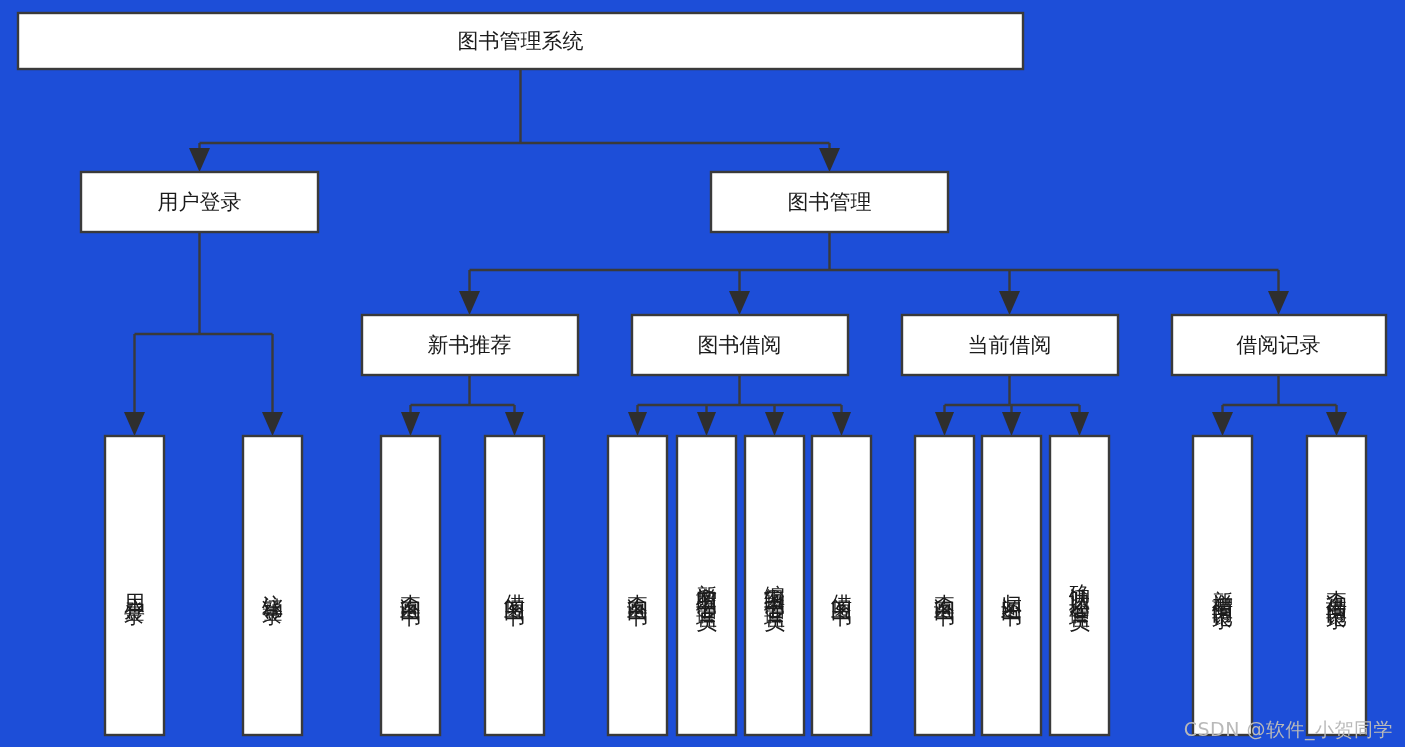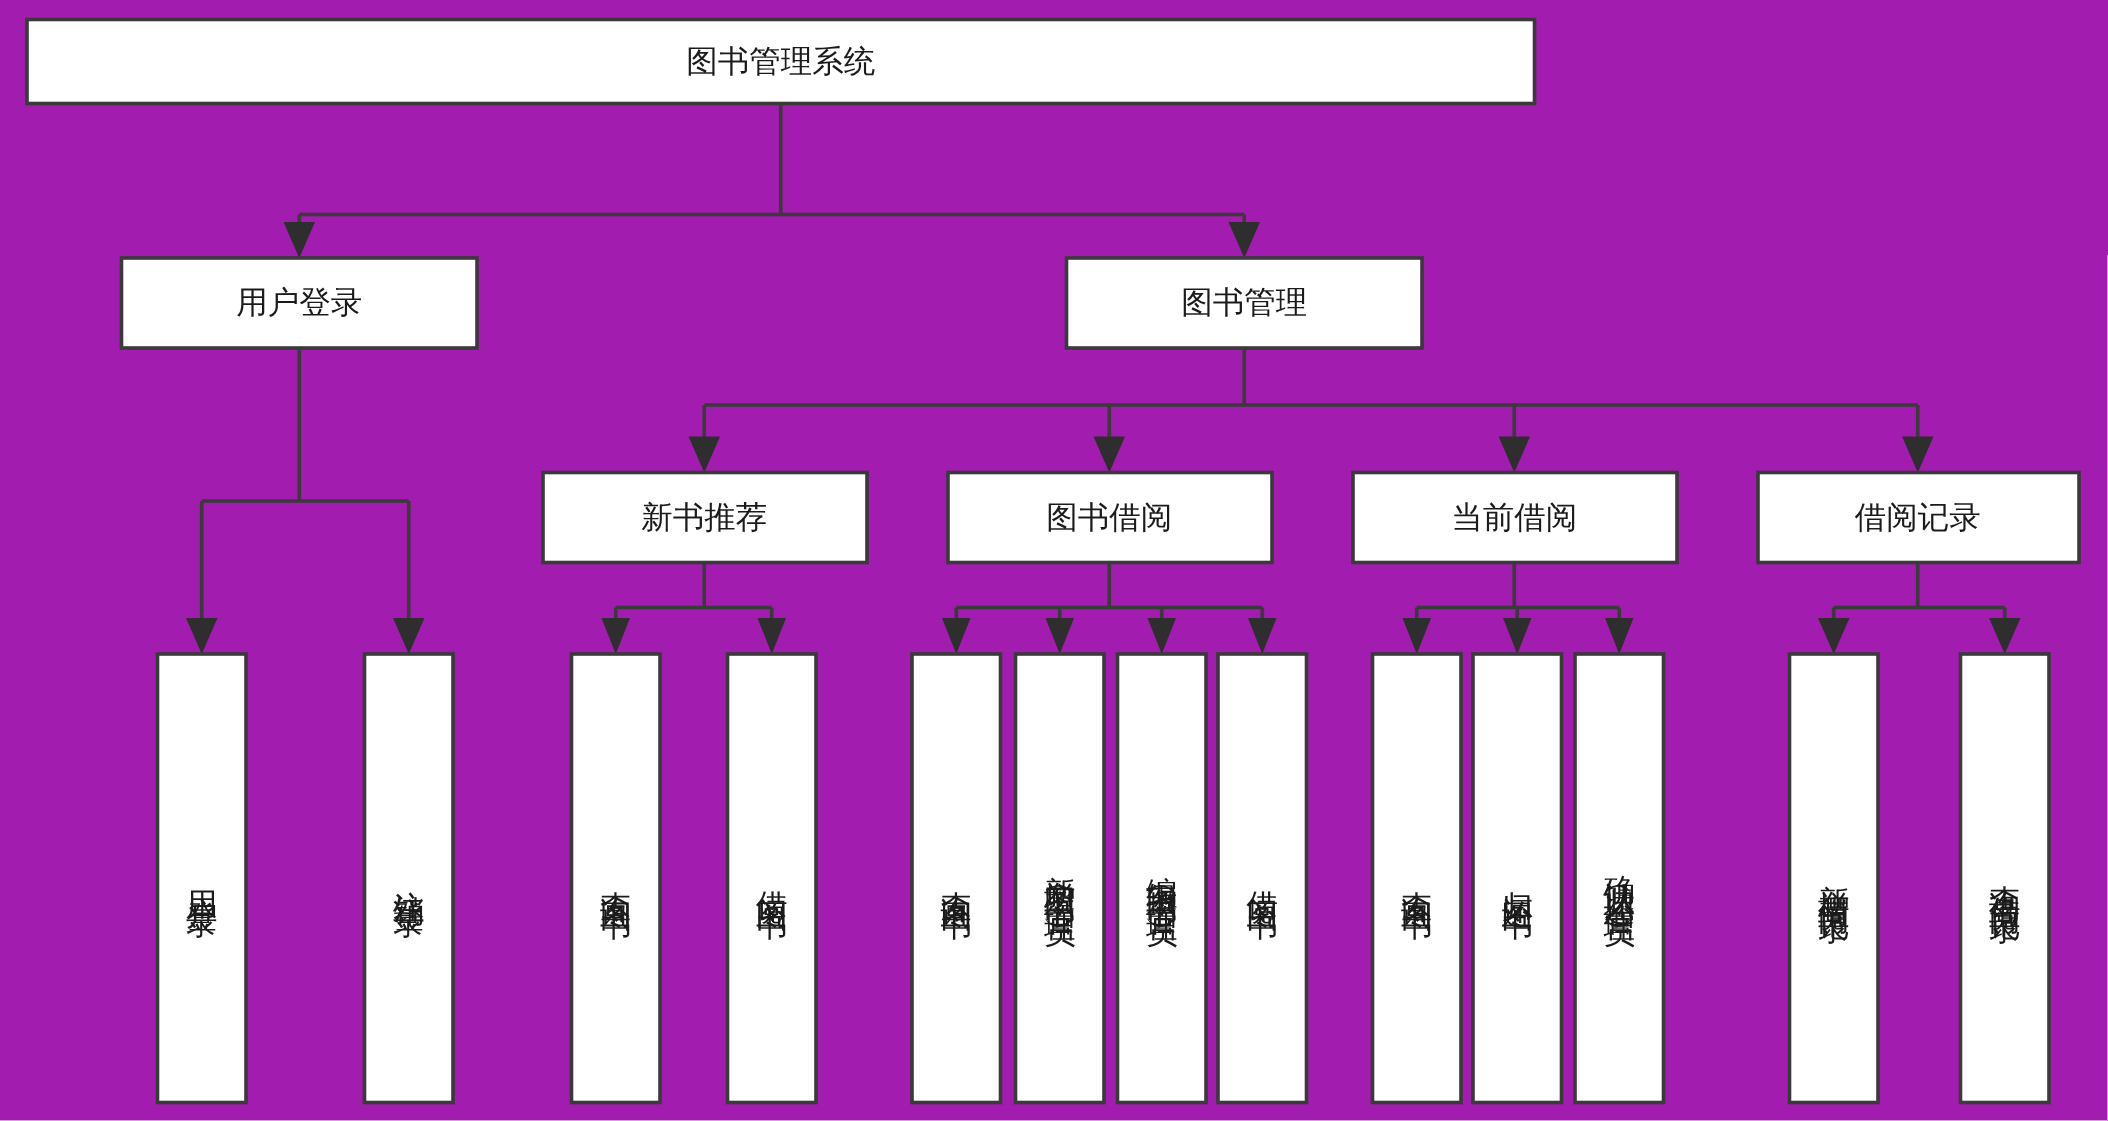--- a/index.html
+++ b/index.html
@@ -8,21 +8,21 @@
     padding: 0;
     background: #ffffff;
   }
   body {
     font-family: "DejaVu Sans", "Liberation Sans", sans-serif;
   }
   #diagram-root {
     position: relative;
     width: 1405px;
     height: 747px;
-    background: #a21caf;
+    background: #1d4ed8;
     overflow: hidden;
   }
   svg#tree-svg {
     position: absolute;
     left: 0;
     top: 0;
     width: 1405px;
     height: 747px;
     display: block;
   }
@@ -248,14 +248,15 @@
       <text class="node-label-v" x="1222.5" y="585">新增借阅记录</text>
     </g>
 
     <g>
       <rect class="node-box" x="1307" y="436" width="59" height="299"></rect>
       <text class="node-label-v" x="1336.5" y="585">查询借阅记录</text>
     </g>
 
   </svg>
 
+  <div class="watermark">CSDN @软件_小贺同学</div>
 
 </div>
 
 </body></html>

